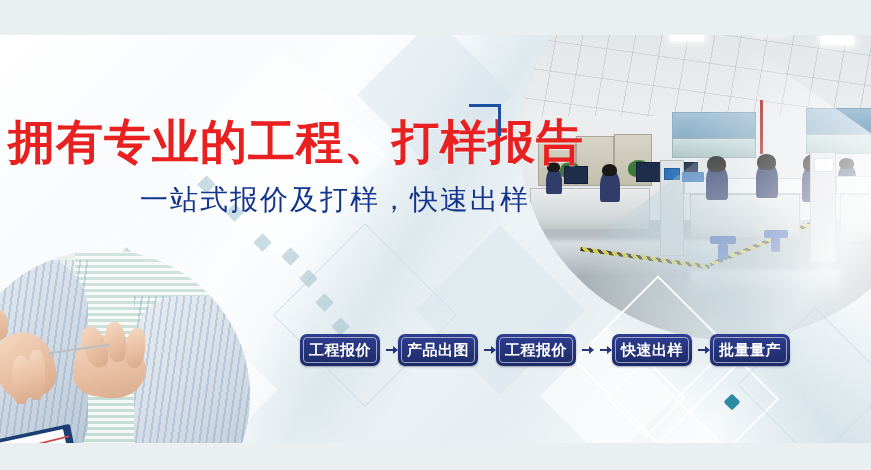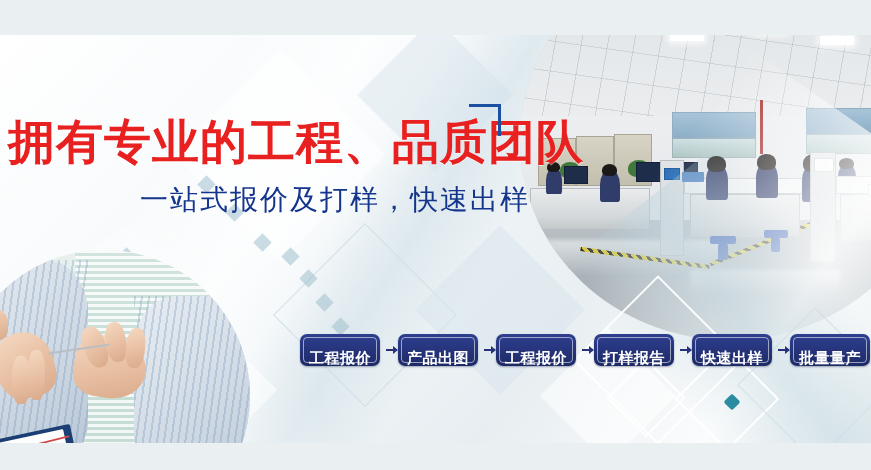--- a/index.html
+++ b/index.html
@@ -329,20 +329,21 @@
     position:absolute;
     left:300px; top:334px;
     display:flex;
     align-items:center;
     gap:0px;
     height:31px;
   }
   .badge {
     position:relative;
     display:flex;
+    align-items:center;
     justify-content:center;
     height:25px;
     padding:16px 9px;
     background:linear-gradient(180deg,#2e3f91 0%,#253379 55%,#1d2a66 100%);
     border-radius:7px;
     box-shadow:0 1px 2px rgba(20,30,70,.35);
   }
   .badge::after {
     content:"";
     position:absolute;
@@ -529,21 +530,21 @@
       <div class="cup" style="left:120px; top:196px; width:32px; height:34px;"></div>
 
       <div class="hand" style="left:164px; top:222px; width:86px; height:50px; border-radius:44% 40% 34% 50%; transform:rotate(14deg);"></div>
 
     </div>
   </div>
 
   <div class="band-top"></div>
   <div class="band-bottom"></div>
 
-  <div class="headline">拥有专业的工程、品质团队</div>
+  <div class="headline">拥有专业的工程、打样报告</div>
 
   <div class="subhead">一站式报价及打样，快速出样</div>
 
   <div class="corner-bracket"></div>
 
   <div class="flow">
 
     <div class="badge">
       <span>工程报价</span>
     </div>
@@ -558,23 +559,20 @@
         <i></i>
       </div>
 
     <div class="badge">
       <span>工程报价</span>
     </div>
     <div class="arrow">
         <i></i>
       </div>
 
-    <div class="badge">
-      <span>打样报告</span>
-    </div>
     <div class="arrow">
         <i></i>
       </div>
 
     <div class="badge">
       <span>快速出样</span>
     </div>
     <div class="arrow">
         <i></i>
       </div>

